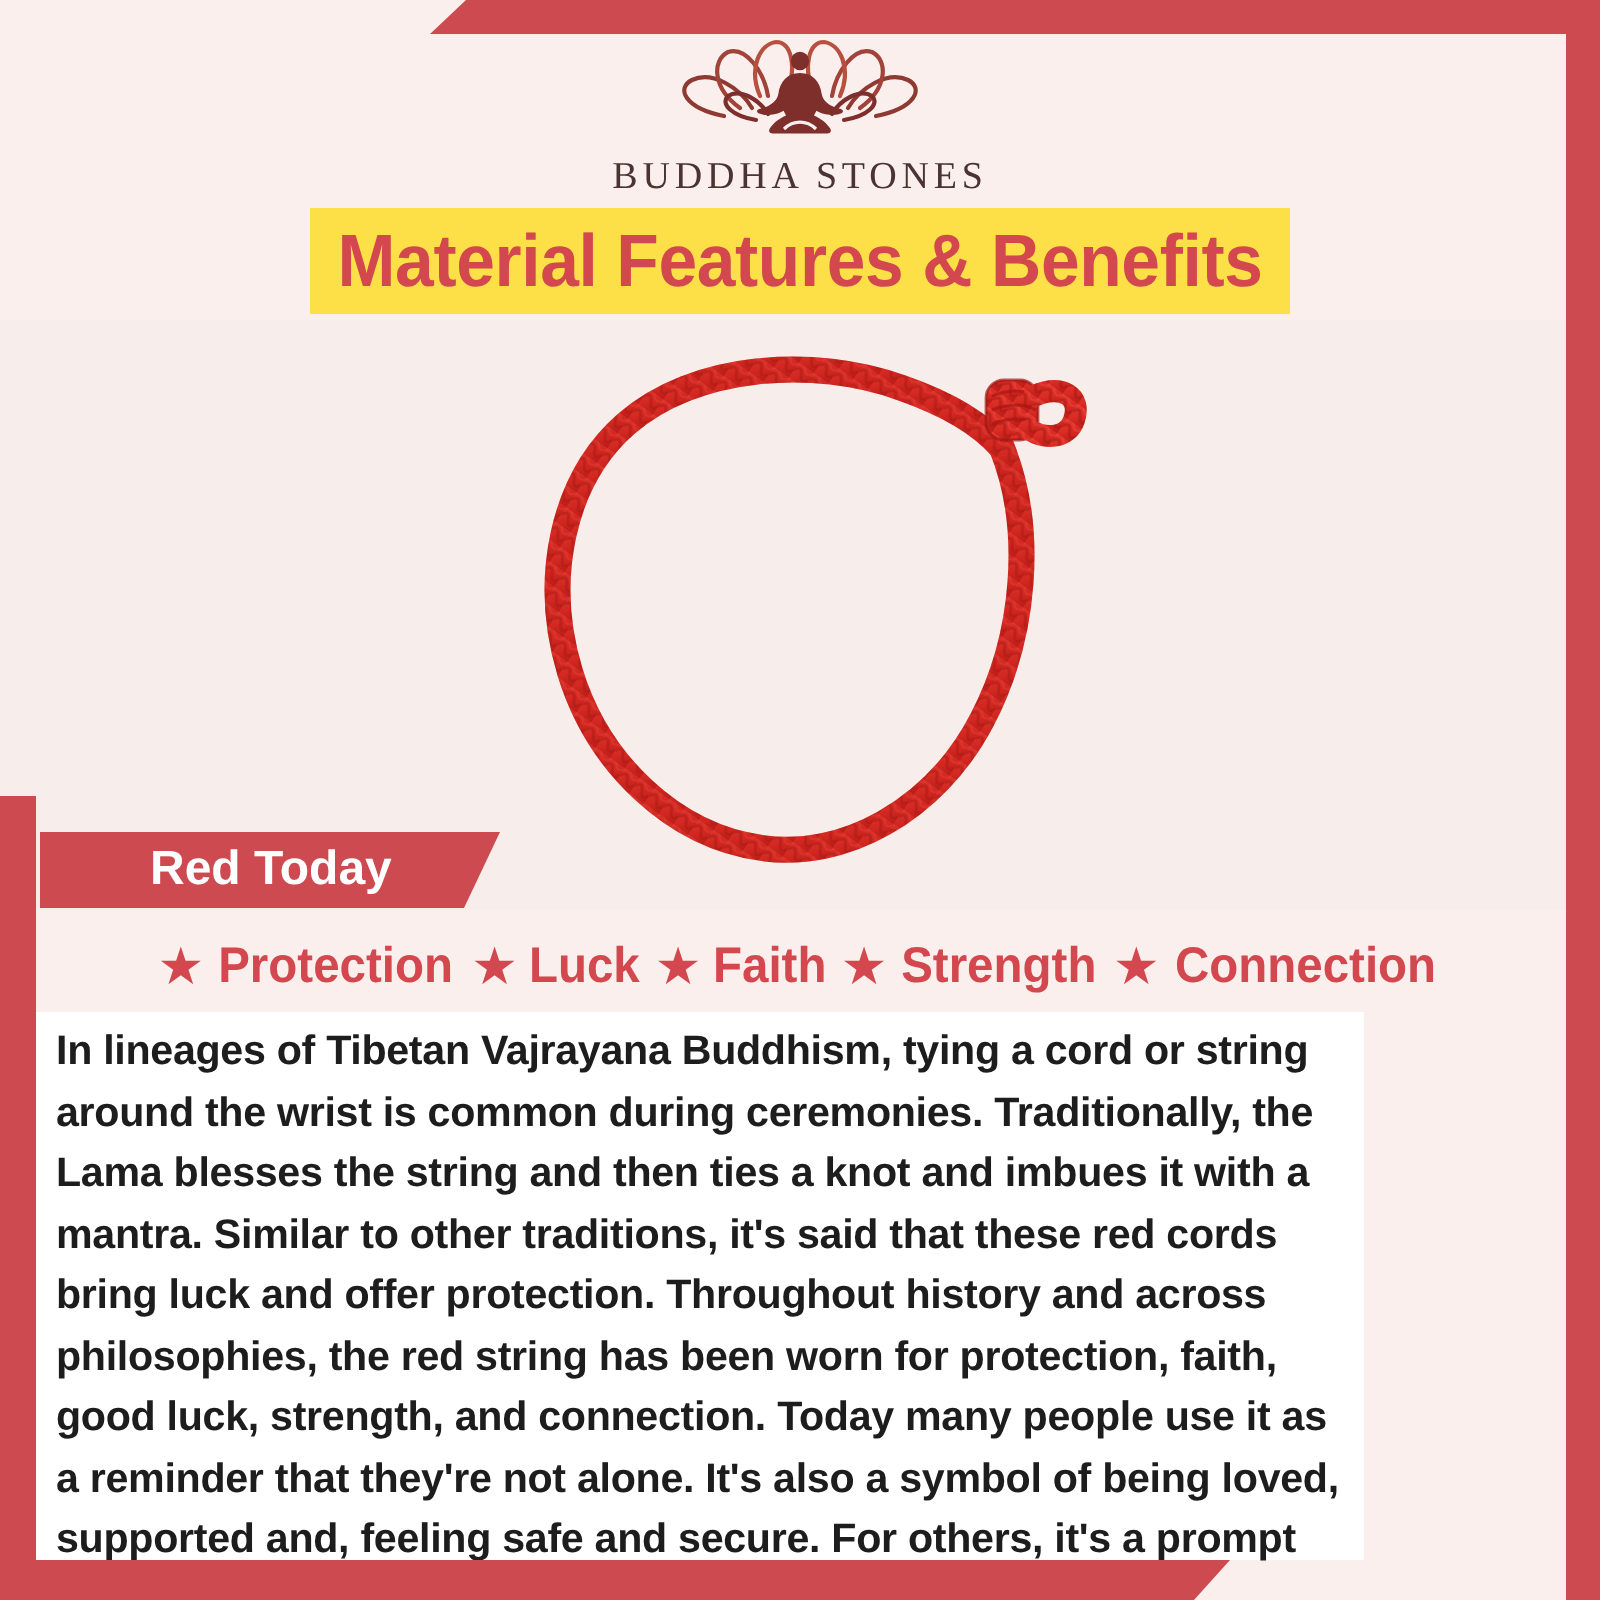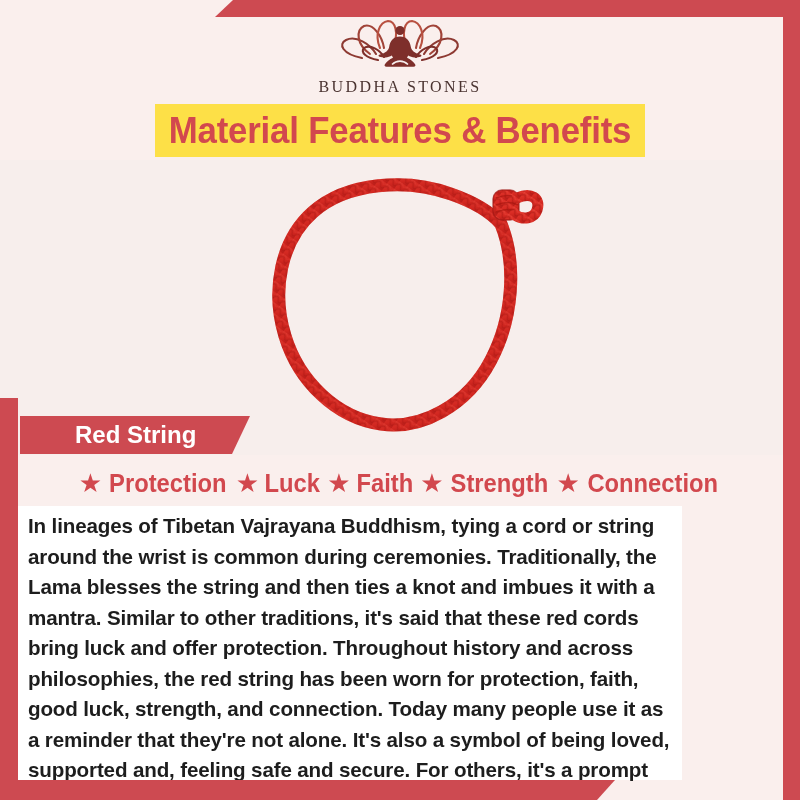--- a/index.html
+++ b/index.html
@@ -77,21 +77,21 @@
     z-index: 3;
   }
   .logo-mark {
     width: 136px;
     height: 62px;
     display: block;
   }
   .logo-wordmark {
     margin-top: 2px;
     font-family: "Liberation Serif", serif;
-    font-size: 16px;
+    font-size: 19px;
     letter-spacing: 2.4px;
     color: #4A3330;
     white-space: nowrap;
   }
 
   
   .title-band {
     position: absolute;
     top: 104px;
     left: 155px;
@@ -284,21 +284,21 @@
         <rect x="238" y="22" width="26" height="30" rx="9" fill="url(#braid)"></rect>
         <rect x="238" y="22" width="26" height="30" rx="9" fill="none" stroke="#9E1714" stroke-width="1.4" opacity="0.7"></rect>
         <path d="M241 30 q13 -5 22 0 M241 37 q13 -5 22 0 M241 44 q13 -5 22 0" fill="none" stroke="#A4160F" stroke-width="1.6" opacity="0.65"></path>
       </g>
 
       <path d="M262 30 C276 24, 286 30, 282 42 C279 51, 268 52, 260 47" fill="none" stroke="url(#braid)" stroke-width="11" stroke-linecap="round"></path>
     </svg>
   </div>
 
   <div class="label-banner">
-    <span class="label-text">Red String</span>
+    <span class="label-text">Red Today</span>
   </div>
 
   <div class="benefits-row">
     <span class="benefit">
       <span class="benefit-star">★</span>
       <span class="benefit-label">Protection</span>
     </span>
     <span class="benefit">
       <span class="benefit-star">★</span>
       <span class="benefit-label">Luck</span>

